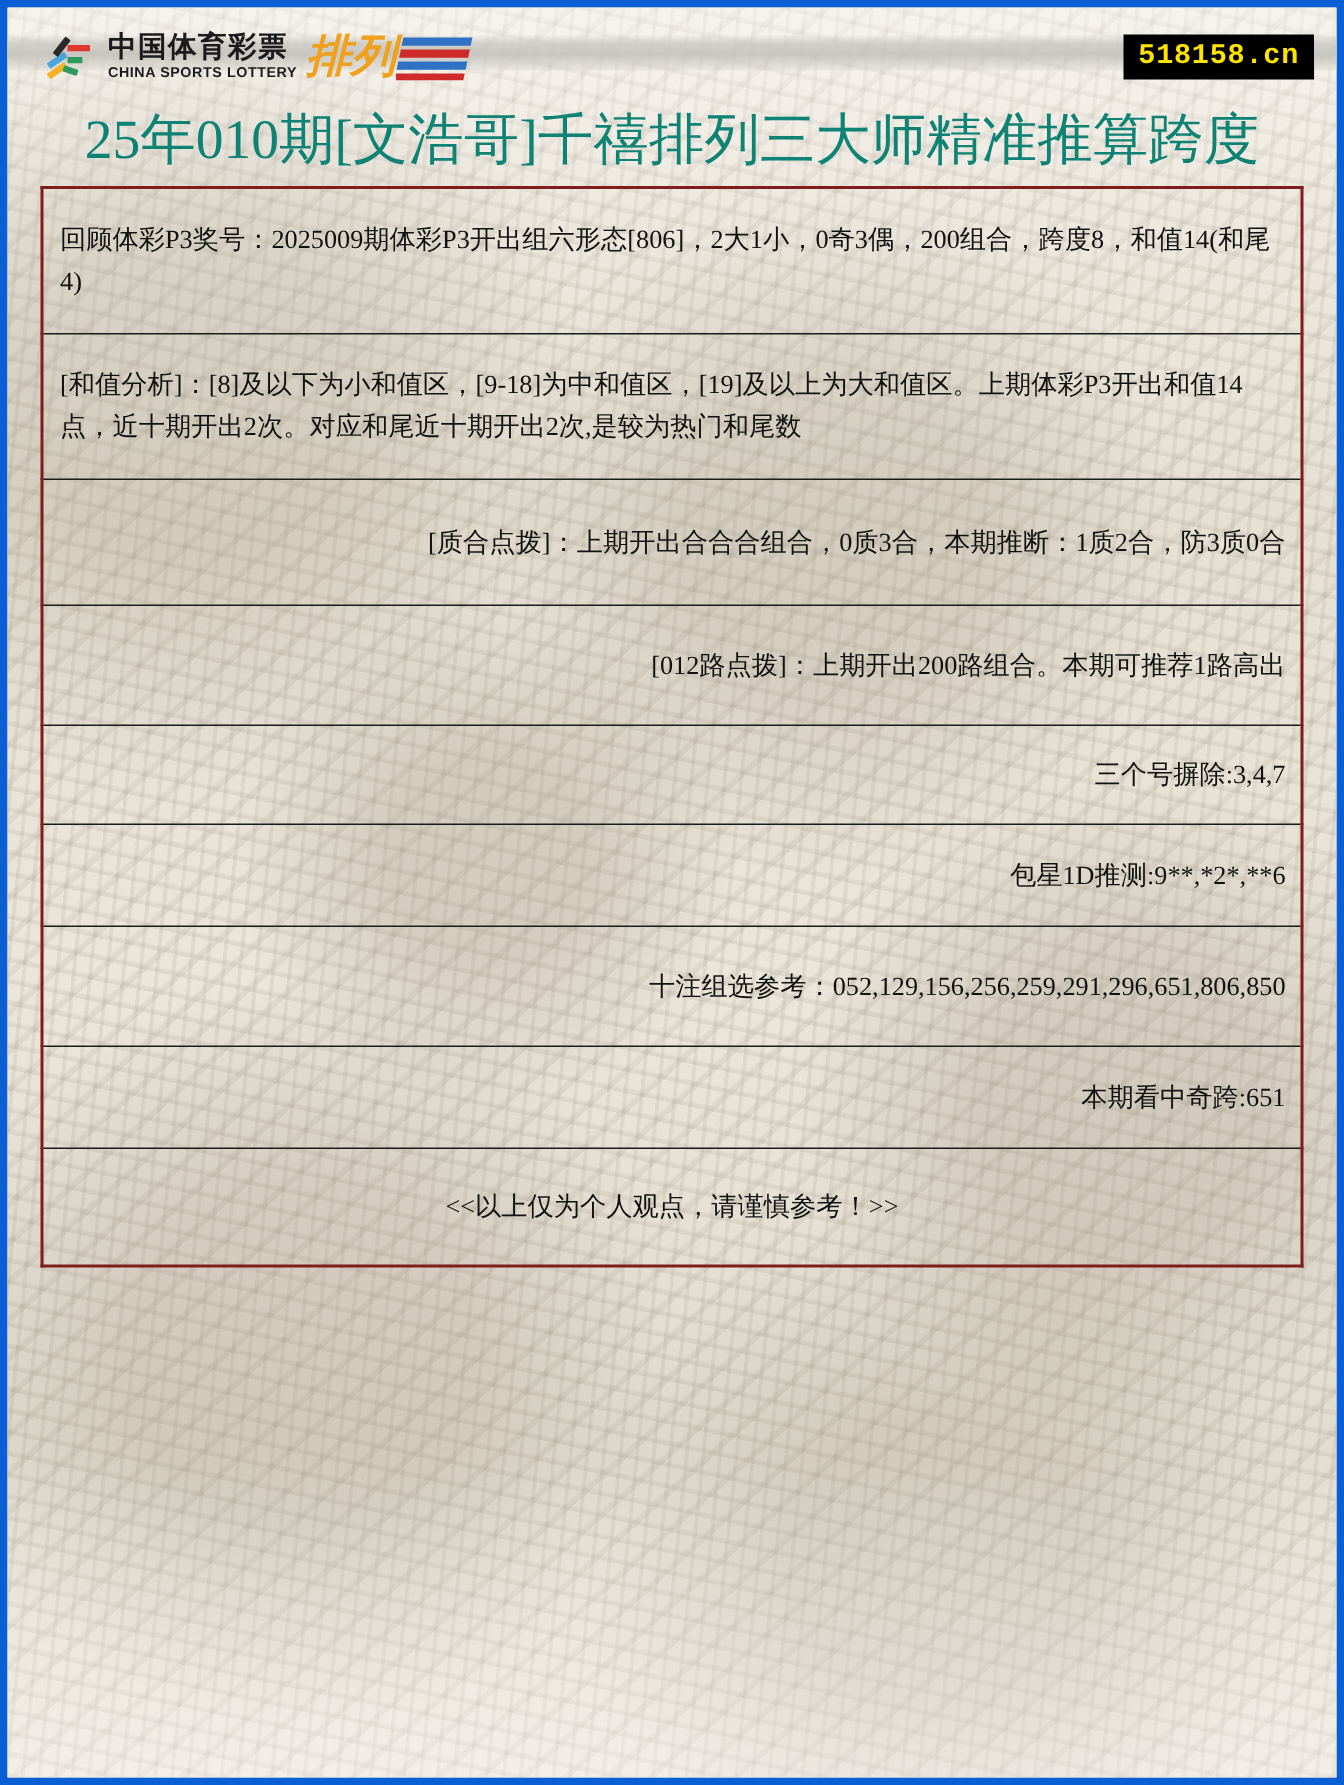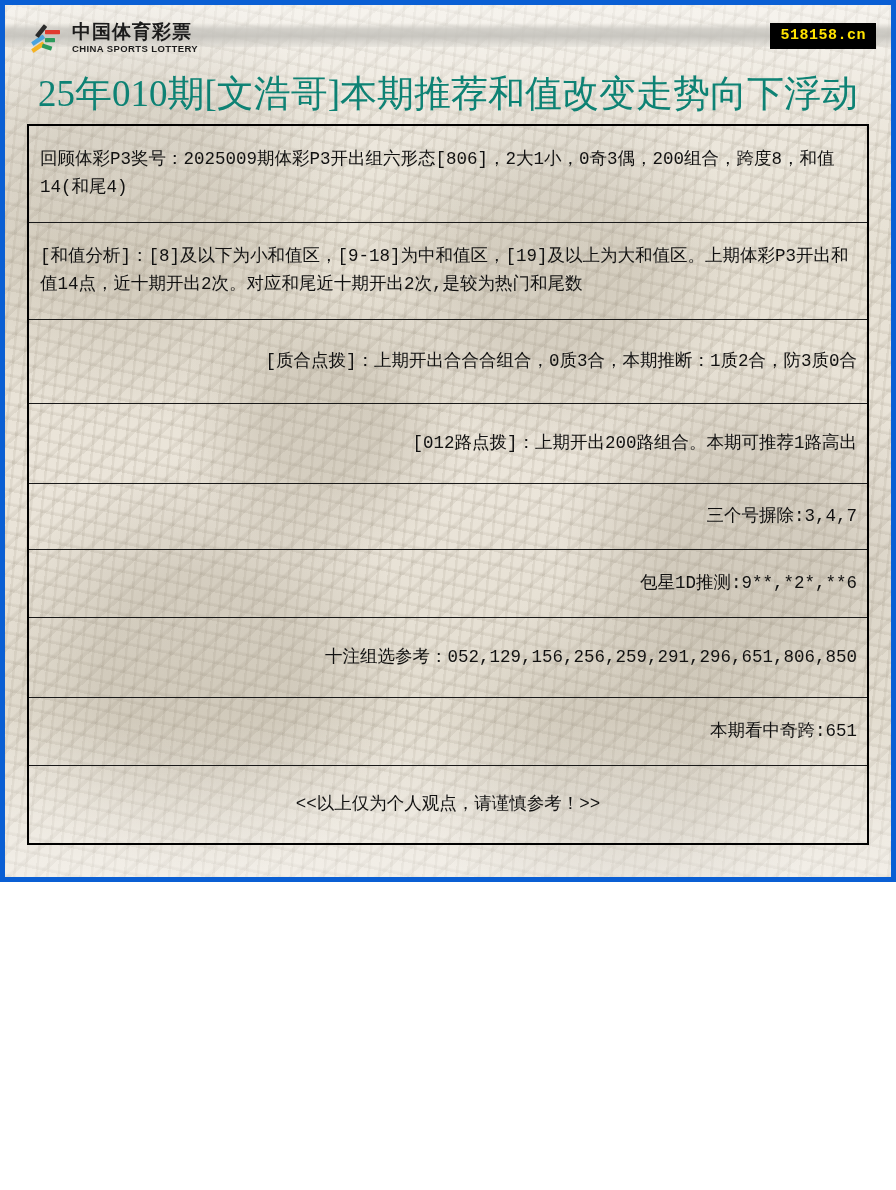--- a/index.html
+++ b/index.html
@@ -8,21 +8,21 @@
     padding: 0;
     background: #ffffff;
   }
   body {
     font-family: "Liberation Serif", "DejaVu Serif", serif;
   }
 
   .page {
     position: relative;
     width: 896px;
-    height: 882px;
+    height: 1190px;
     box-sizing: border-box;
     border: 5px solid #0a5fd4;
     background-color: #e9e3d7;
     overflow: hidden;
   }
 
   
   .texture {
     position: absolute;
     inset: 0;
@@ -126,21 +126,21 @@
   .p3-pai  { color: #efa11e; }
 
   .watermark {
     position: absolute;
     right: 15px;
     top: 18px;
     background: #000000;
     color: #ffe300;
     font-family: "Liberation Mono", "DejaVu Sans Mono", monospace;
     font-weight: bold;
-    font-size: 15px;
+    font-size: 19px;
     line-height: 1;
     padding: 5px 10px 6px 10px;
     letter-spacing: 0.5px;
   }
 
   
   .title {
     position: relative;
     text-align: center;
     color: #0e8274;
@@ -154,23 +154,22 @@
 
   
   .table-wrap {
     position: relative;
     margin: 0 22px;
   }
   table.pred {
     width: 100%;
     border-collapse: collapse;
     table-layout: fixed;
-    border: 2px solid #000000;
+    border: 2px solid #7f1d1d;
     color: #111111;
-    font-family: Liberation Mono, monospace;
   }
   table.pred td {
     border: 1px solid #1a1a1a;
     font-size: 17.5px;
     line-height: 1.62;
     color: #111111;
     vertical-align: middle;
     background: transparent;
   }
   td.para {
@@ -214,26 +213,35 @@
         <rect x="3" y="27" width="14" height="4.4" rx="0.6" fill="#f5b323" transform="rotate(-34 10 29)"></rect>
         <rect x="6" y="11" width="14" height="4.4" rx="0.6" fill="#2a2a2a" transform="rotate(-52 13 13)"></rect>
         <rect x="17" y="12" width="15" height="4.2" rx="0.6" fill="#e03a2f"></rect>
         <rect x="17" y="20" width="10" height="4.2" rx="0.6" fill="#2c9b5c"></rect>
         <rect x="14" y="27" width="10" height="4.2" rx="0.6" fill="#2c9b5c" transform="rotate(18 19 29)"></rect>
       </svg>
       <div class="logo-words">
         <span class="logo-cn">中国体育彩票</span>
         <span class="logo-en">CHINA SPORTS LOTTERY</span>
       </div>
+      <div class="logo-p3">
+        <span class="p3-glyph p3-pai">排列</span>
+        <svg width="58" height="36" viewBox="0 0 58 36">
+          <rect x="6" y="5" width="46" height="5.5" fill="#2f72c4" transform="skewX(-12)"></rect>
+          <rect x="6" y="13" width="46" height="5.5" fill="#d02b2b" transform="skewX(-12)"></rect>
+          <rect x="6" y="21" width="46" height="5.5" fill="#2f72c4" transform="skewX(-12)"></rect>
+          <rect x="6" y="29" width="46" height="4.5" fill="#d02b2b" transform="skewX(-12)"></rect>
+        </svg>
+      </div>
     </div>
 
     <div class="watermark">518158.cn</div>
   </div>
 
-  <div class="title">25年010期[文浩哥]本期推荐和值改变走势向下浮动</div>
+  <div class="title">25年010期[文浩哥]千禧排列三大师精准推算跨度</div>
 
   <div class="table-wrap">
     <table class="pred">
       <tbody>
           <tr class="r1">
         <td class="para" colspan="3">回顾体彩P3奖号：2025009期体彩P3开出组六形态[806]，2大1小，0奇3偶，200组合，跨度8，和值14(和尾4)</td>
       </tr>
       <tr class="r2">
         <td class="para" colspan="3">[和值分析]：[8]及以下为小和值区，[9-18]为中和值区，[19]及以上为大和值区。上期体彩P3开出和值14点，近十期开出2次。对应和尾近十期开出2次,是较为热门和尾数</td>
       </tr>

